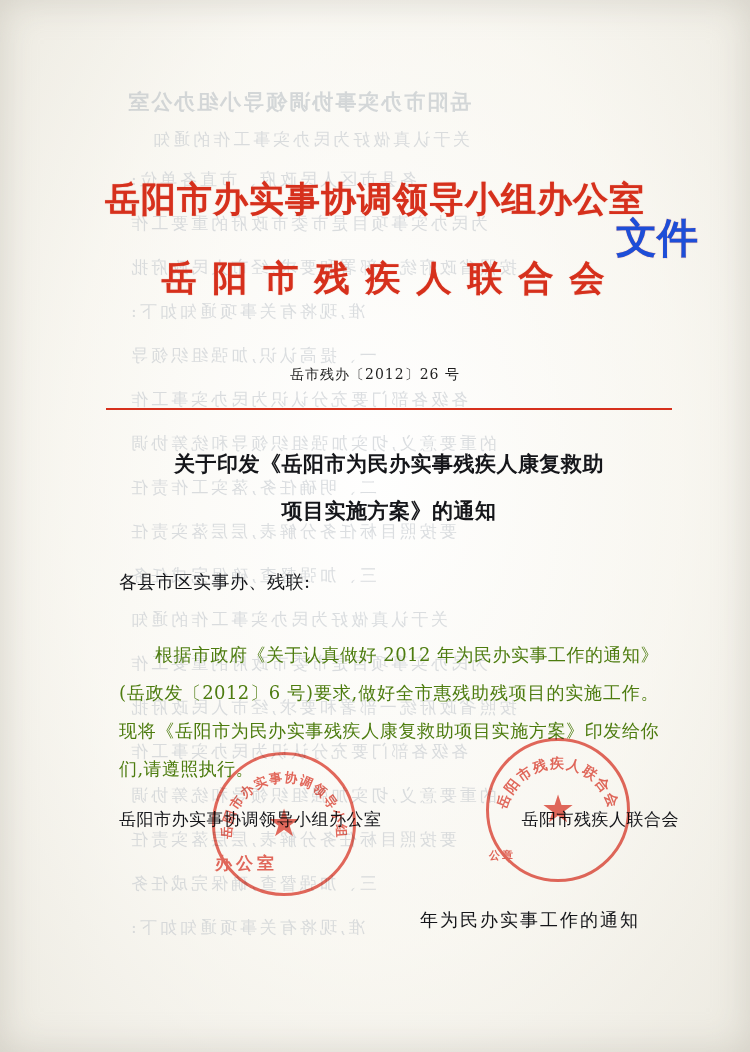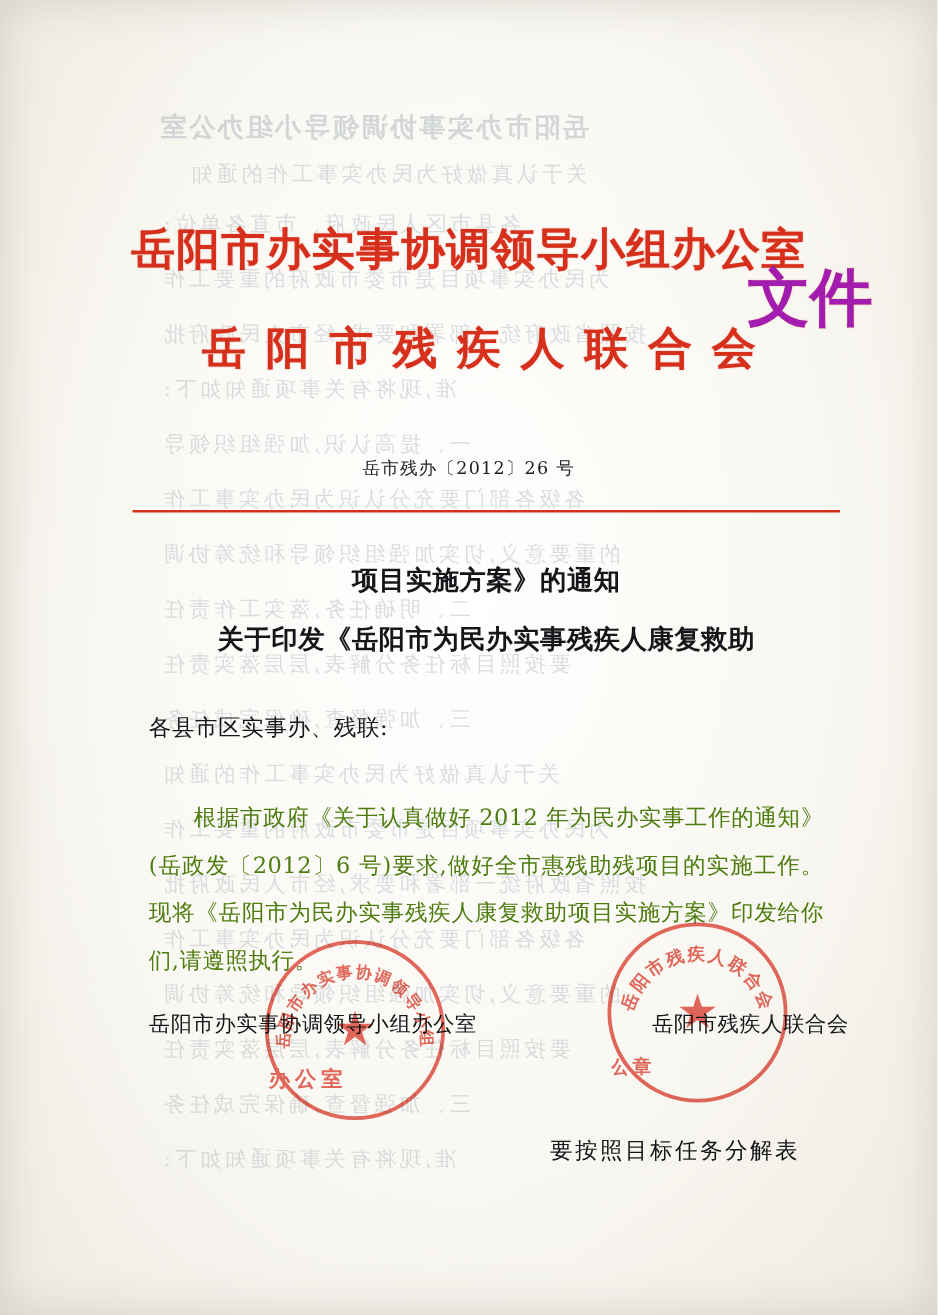--- a/index.html
+++ b/index.html
@@ -76,23 +76,23 @@
     top: 255px;
     font-size: 35px;
     letter-spacing: 16px;
     padding-right: 80px;
     padding-left: 16px;
   }
   #redhead-wenjian {
     position: absolute;
     right: 52px;
     top: 212px;
-    font-size: 50px;
+    font-size: 41px;
     line-height: 52px;
-    color: #a21caf;
+    color: #1d4ed8;
     font-family: Liberation Serif, serif;
     font-weight: bold;
     letter-spacing: 0px;
     text-shadow: 0 0 1px rgba(214,48,28,0.6);
   }
   #doc-number {
     position: absolute;
     top: 366px;
     left: 0;
     width: 750px;
@@ -208,21 +208,21 @@
     top: 752px;
     width: 138px;
     height: 138px;
   }
   #seal-right {
     left: 486px;
     top: 738px;
     width: 138px;
     height: 138px;
   }
-  #seal-right .seal-bottom { font-size: 15px; letter-spacing: 2px; bottom: 16px;}
+  #seal-right .seal-bottom { font-size: 11px; letter-spacing: 2px; bottom: 16px;}
 </style>
 </head>
 <body>
 
 <div id="page">
 
   <div id="paper-texture"></div>
 
   <div>
     <div class="bleed bleed-title" style="left:126px; top:88px;">岳阳市办实事协调领导小组办公室</div>
@@ -248,33 +248,33 @@
   </div>
 
   <div class="redhead" id="redhead-line1">岳阳市办实事协调领导小组办公室</div>
   <div class="redhead" id="redhead-line2">岳阳市残疾人联合会</div>
   <div id="redhead-wenjian">文件</div>
 
   <div id="doc-number">岳市残办〔2012〕26 号</div>
   <div id="red-rule"></div>
 
   <div id="doc-title">
+    <div>关于印发《岳阳市为民办实事残疾人康复救助</div>
     <div>项目实施方案》的通知</div>
-    <div>关于印发《岳阳市为民办实事残疾人康复救助</div>
   </div>
 
   <div id="salutation">各县市区实事办、残联:</div>
   <div id="body-text">根据市政府《关于认真做好 2012 年为民办实事工作的通知》(岳政发〔2012〕6 号)要求,做好全市惠残助残项目的实施工作。现将《岳阳市为民办实事残疾人康复救助项目实施方案》印发给你们,请遵照执行。</div>
 
   <div id="signers">
     <span class="signer">岳阳市办实事协调领导小组办公室</span>
     <span class="signer">岳阳市残疾人联合会</span>
   </div>
 
-  <div id="sign-date">要按照目标任务分解表</div>
+  <div id="sign-date">年为民办实事工作的通知</div>
 
   <div class="seal" id="seal-left">
     <svg class="seal-arc" viewBox="0 0 138 138">
       <defs>
         <path id="arcL" d="M 16,80 A 53,53 0 0 1 122,80"></path>
       </defs>
       <text font-size="13" letter-spacing="1.5">
         <textPath href="#arcL" startOffset="50%" text-anchor="middle">岳阳市办实事协调领导小组</textPath>
       </text>
     </svg>

